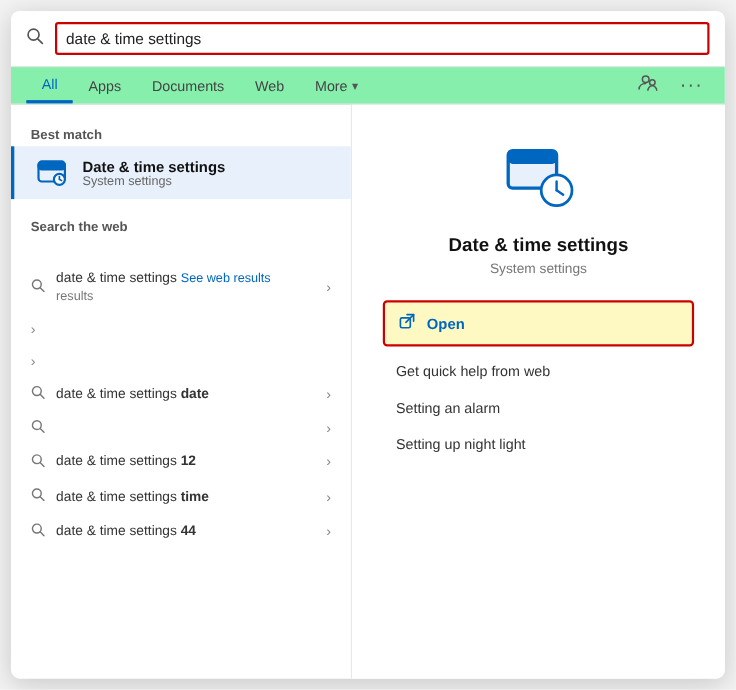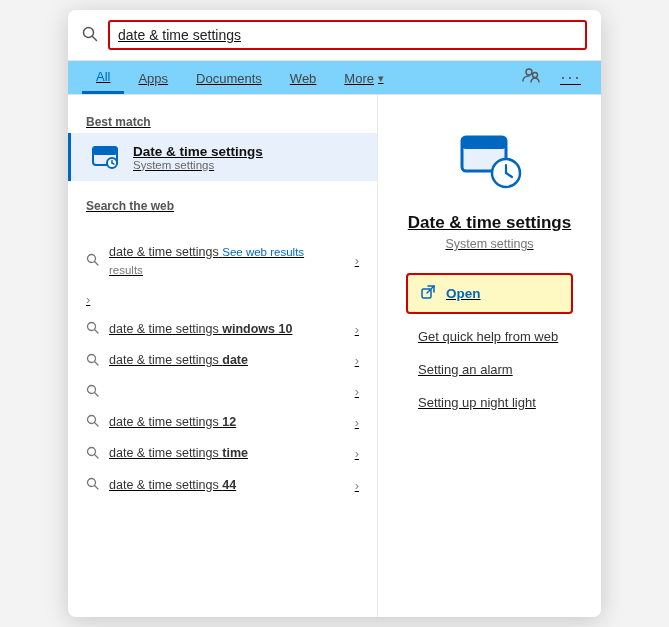--- a/index.html
+++ b/index.html
@@ -5,29 +5,28 @@
     * { box-sizing: border-box; margin: 0; padding: 0; }
     body {
       font-family: 'Segoe UI', Arial, sans-serif;
       background: #f3f3f3;
       display: flex;
       justify-content: center;
       align-items: center;
       min-height: 100vh;
     }
     .window {
-      width: 533px;
+      width: 649px;
       height: 607px;
       background: #ffffff;
       border-radius: 8px;
       box-shadow: 0 4px 24px rgba(0,0,0,0.18);
       overflow: hidden;
       display: flex;
       flex-direction: column;
-      text-decoration: underline;
     }
     
     .search-bar {
       display: flex;
       align-items: center;
       padding: 10px 14px;
       border-bottom: 1px solid #e5e5e5;
       background: #fff;
     }
     .search-icon-wrap {
@@ -44,21 +43,21 @@
       font-size: 14px;
       color: #222;
       outline: none;
     }
     
     .tabs-bar {
       display: flex;
       align-items: center;
       padding: 0 14px;
       border-bottom: 1px solid #e0e0e0;
-      background: #7dd3fc;
+      background: #86efac;
       justify-content: space-between;
     }
     .tabs-left {
       display: flex;
       align-items: flex-end;
     }
     .tab-item {
       padding: 8px 14px 8px 14px;
       font-size: 13px;
       color: #444;
@@ -324,29 +323,20 @@
             </div>
           </div>
           <span class="chevron-right">›</span>
         </div>
 
         <div class="search-result-item">
           <span class="chevron-right">›</span>
         </div>
 
         <div class="search-result-item">
-          <div class="search-result-left">
-            <span class="result-search-icon">
-              <svg width="13" height="13" viewBox="0 0 13 13" fill="none">
-                <circle cx="5.5" cy="5.5" r="4" stroke="#777" stroke-width="1.3"></circle>
-                <line x1="8.5" y1="8.5" x2="12" y2="12" stroke="#777" stroke-width="1.3" stroke-linecap="round"></line>
-              </svg>
-            </span>
-            <div class="result-text">date &amp; time settings <span class="bold">windows 10</span></div>
-          </div>
           <span class="chevron-right">›</span>
         </div>
 
         <div class="search-result-item">
           <div class="search-result-left">
             <span class="result-search-icon">
               <svg width="13" height="13" viewBox="0 0 13 13" fill="none">
                 <circle cx="5.5" cy="5.5" r="4" stroke="#777" stroke-width="1.3"></circle>
                 <line x1="8.5" y1="8.5" x2="12" y2="12" stroke="#777" stroke-width="1.3" stroke-linecap="round"></line>
               </svg>

